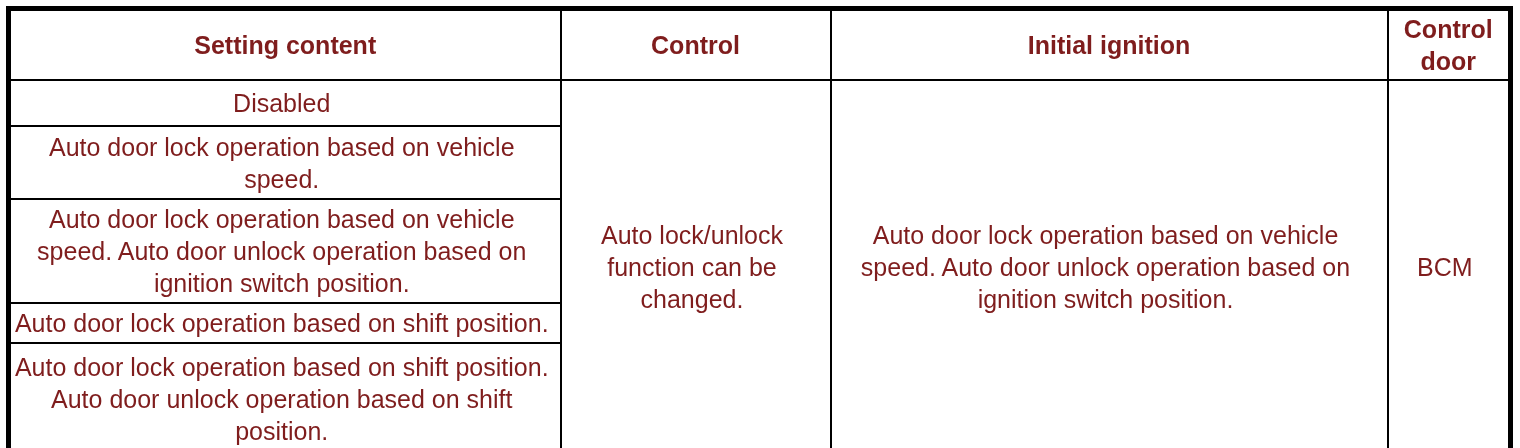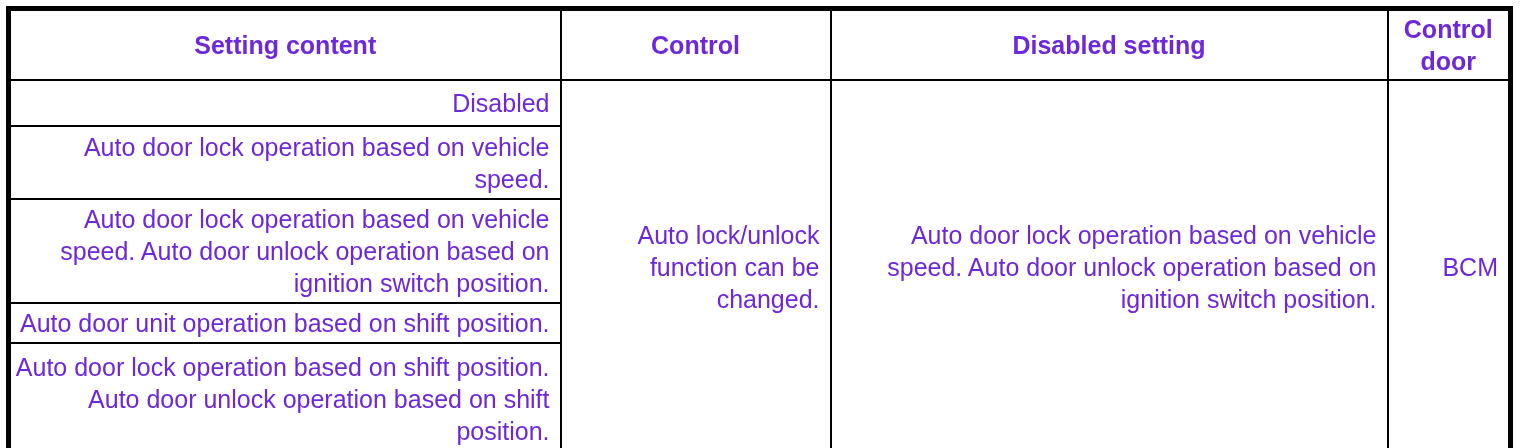--- a/index.html
+++ b/index.html
@@ -7,21 +7,21 @@
     padding: 0;
     background: #ffffff;
   }
   .page {
     position: relative;
     width: 1520px;
     height: 448px;
     background: #ffffff;
     overflow: hidden;
     font-family: "Liberation Sans", sans-serif;
-    color: #6d28d9;
+    color: #7f1d1d;
   }
   table.spec-table {
     position: absolute;
     left: 6px;
     top: 6px;
     width: 1502px;
     border-collapse: collapse;
     table-layout: fixed;
     border: 5px solid #000000;
   }
@@ -34,21 +34,21 @@
     overflow: hidden;
   }
   table.spec-table th {
     font-weight: bold;
     text-align: center;
     padding: 2px 4px;
     height: 60px;
   }
   table.spec-table td {
     font-weight: normal;
-    text-align: right;
+    text-align: center;
     padding: 1px 10px 1px 3px;
   }
   td.fn-cell, td.init-cell, td.cu-cell {
     padding-left: 8px;
     padding-right: 4px;
   }
   tr.r1 td { height: 42px; }
   tr.r2 td { height: 69px; margin-left: 20px; }
   tr.r3 td { height: 100px; }
   tr.r4 td { height: 36px; }
@@ -62,38 +62,38 @@
     <colgroup>
       <col style="width:552px">
       <col style="width:270px">
       <col style="width:557px">
       <col style="width:123px">
     </colgroup>
     <thead>
       <tr>
         <th>Setting content</th>
         <th>Control</th>
-        <th>Disabled setting</th>
+        <th>Initial ignition</th>
         <th>Control door</th>
       </tr>
     </thead>
     <tbody>
       <tr class="r1">
         <td>Disabled</td>
         <td class="fn-cell" rowspan="5">Auto lock/unlock function can be changed.</td>
         <td class="init-cell" rowspan="5">Auto door lock operation based on vehicle speed. Auto door unlock operation based on ignition switch position.</td>
         <td class="cu-cell" rowspan="5">BCM</td>
       </tr>
       <tr class="r2">
         <td>Auto door lock operation based on vehicle speed.</td>
       </tr>
       <tr class="r3">
         <td>Auto door lock operation based on vehicle speed. Auto door unlock operation based on ignition switch position.</td>
       </tr>
       <tr class="r4">
-        <td>Auto door unit operation based on shift position.</td>
+        <td>Auto door lock operation based on shift position.</td>
       </tr>
       <tr class="r5">
         <td>Auto door lock operation based on shift position. Auto door unlock operation based on shift position.</td>
       </tr>
     </tbody>
   </table>
 </div>
 
 </body></html>

